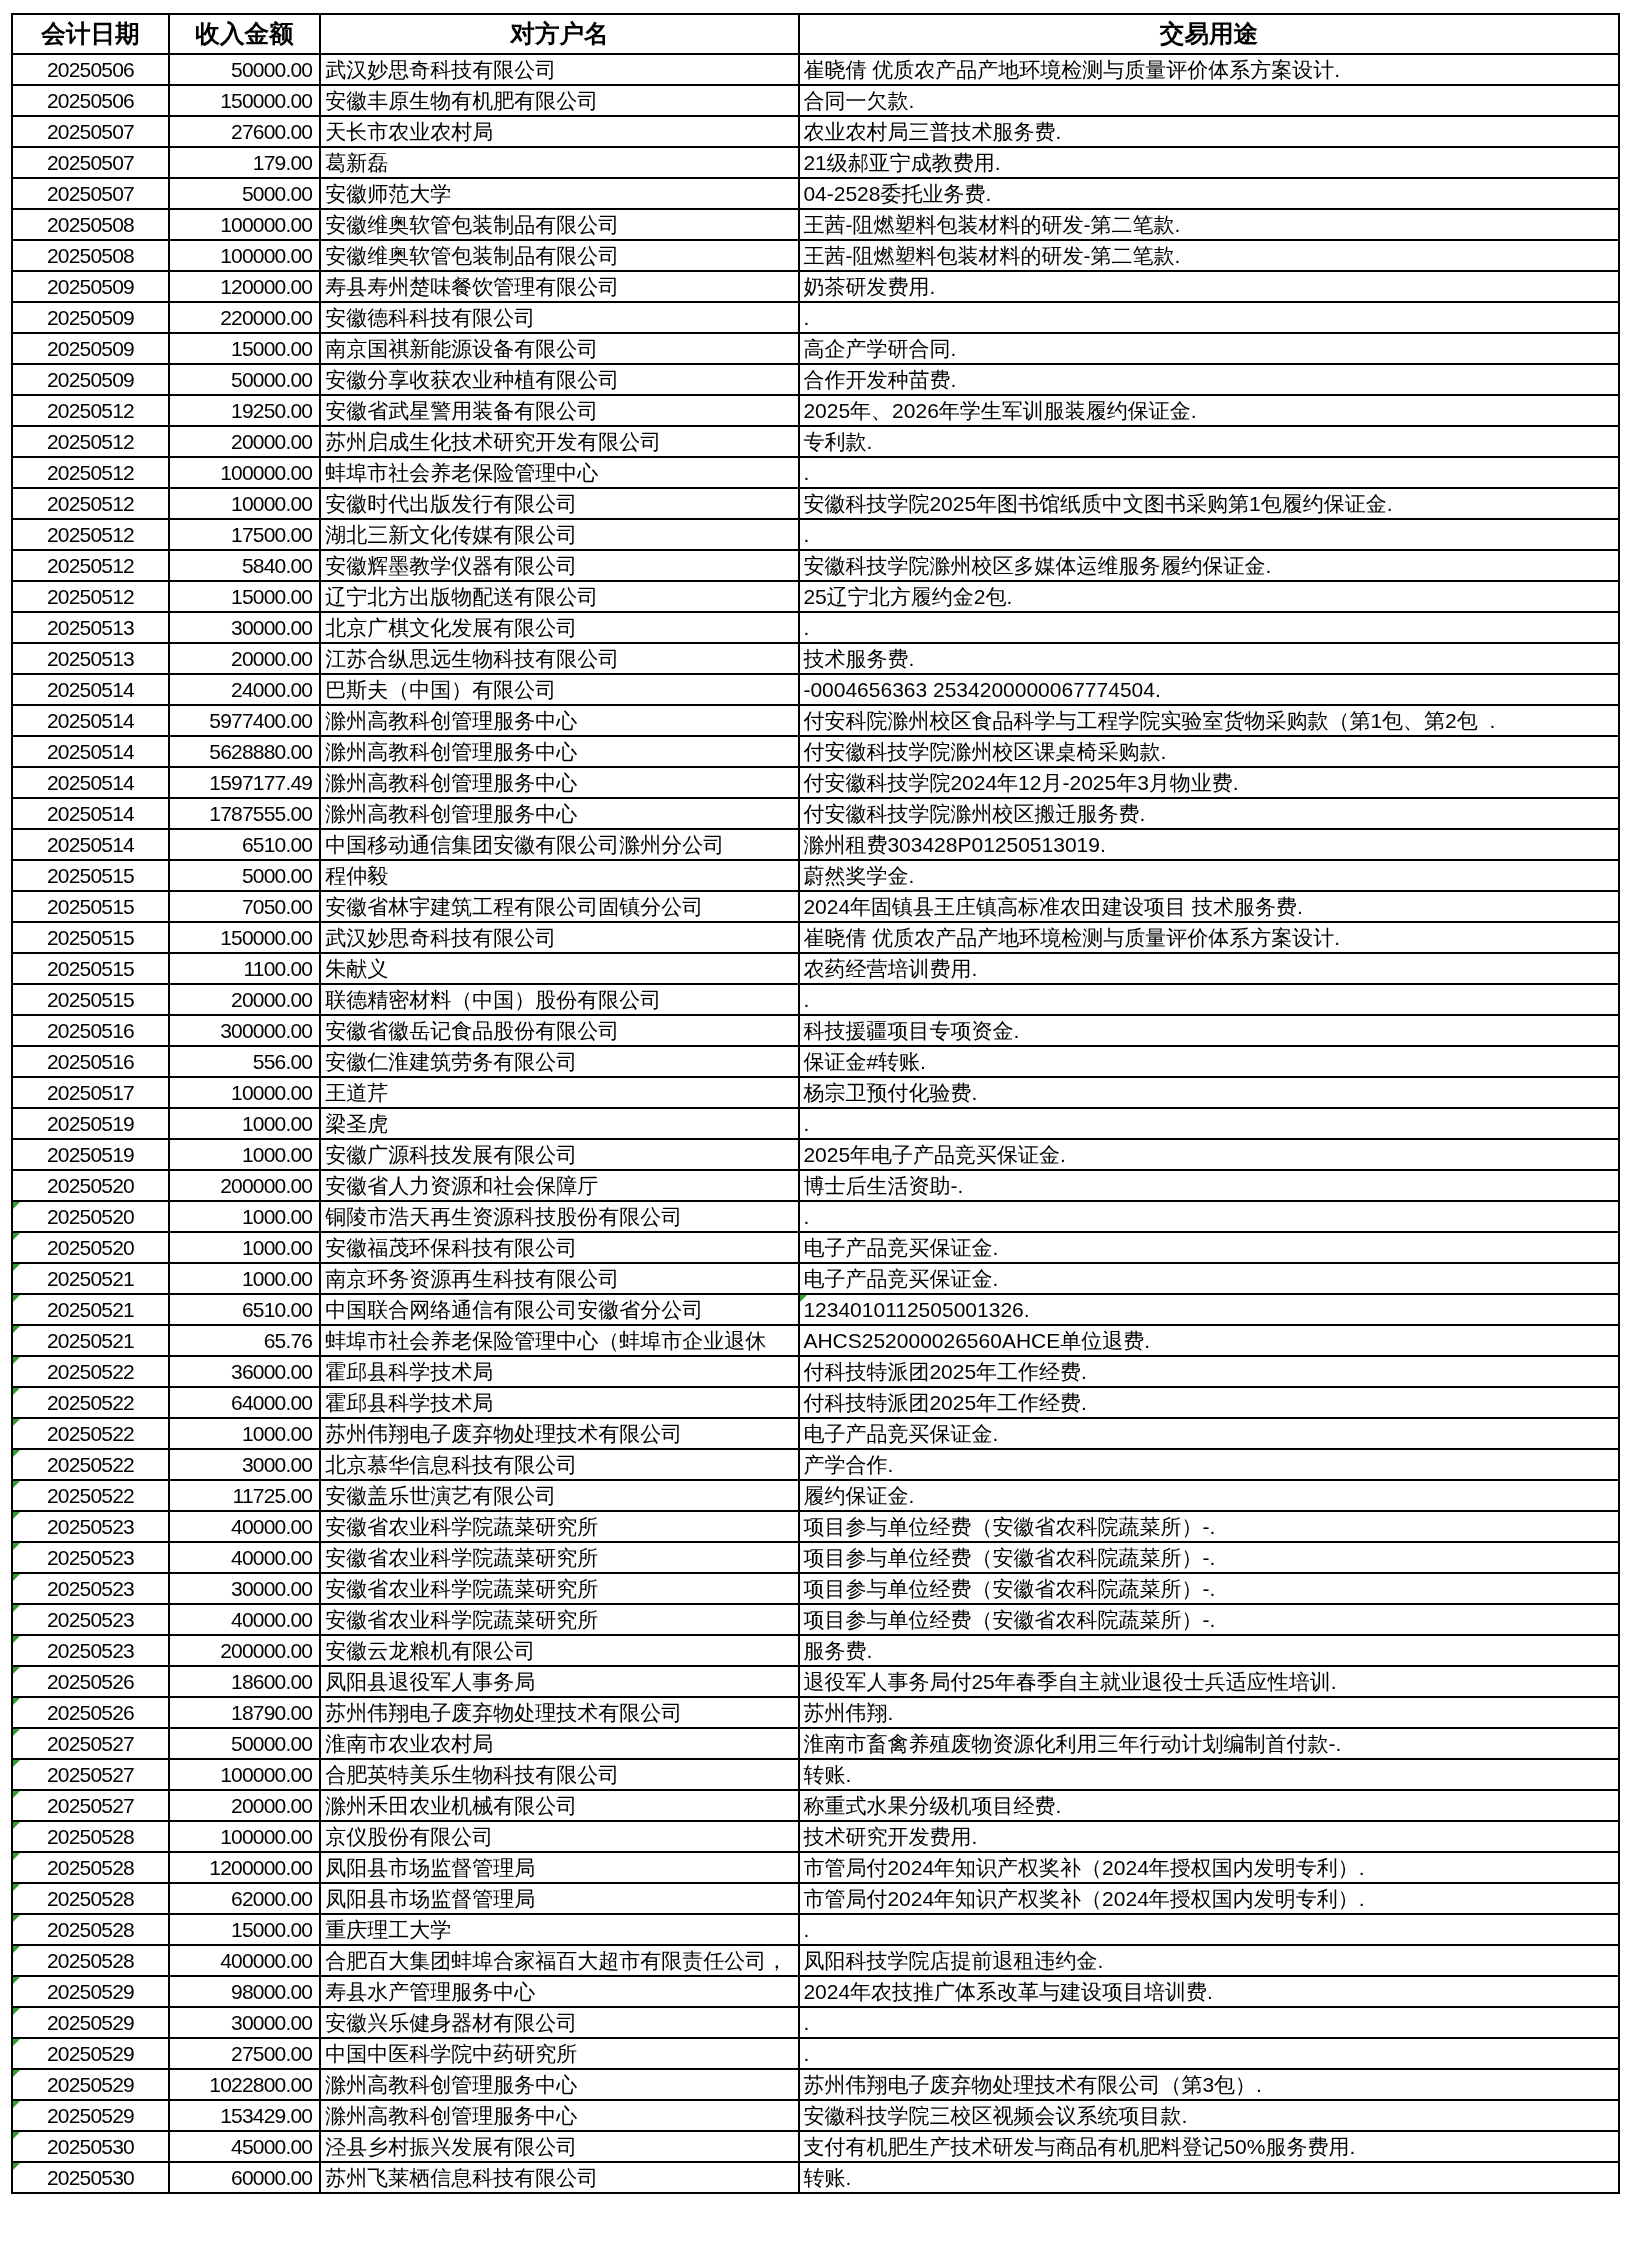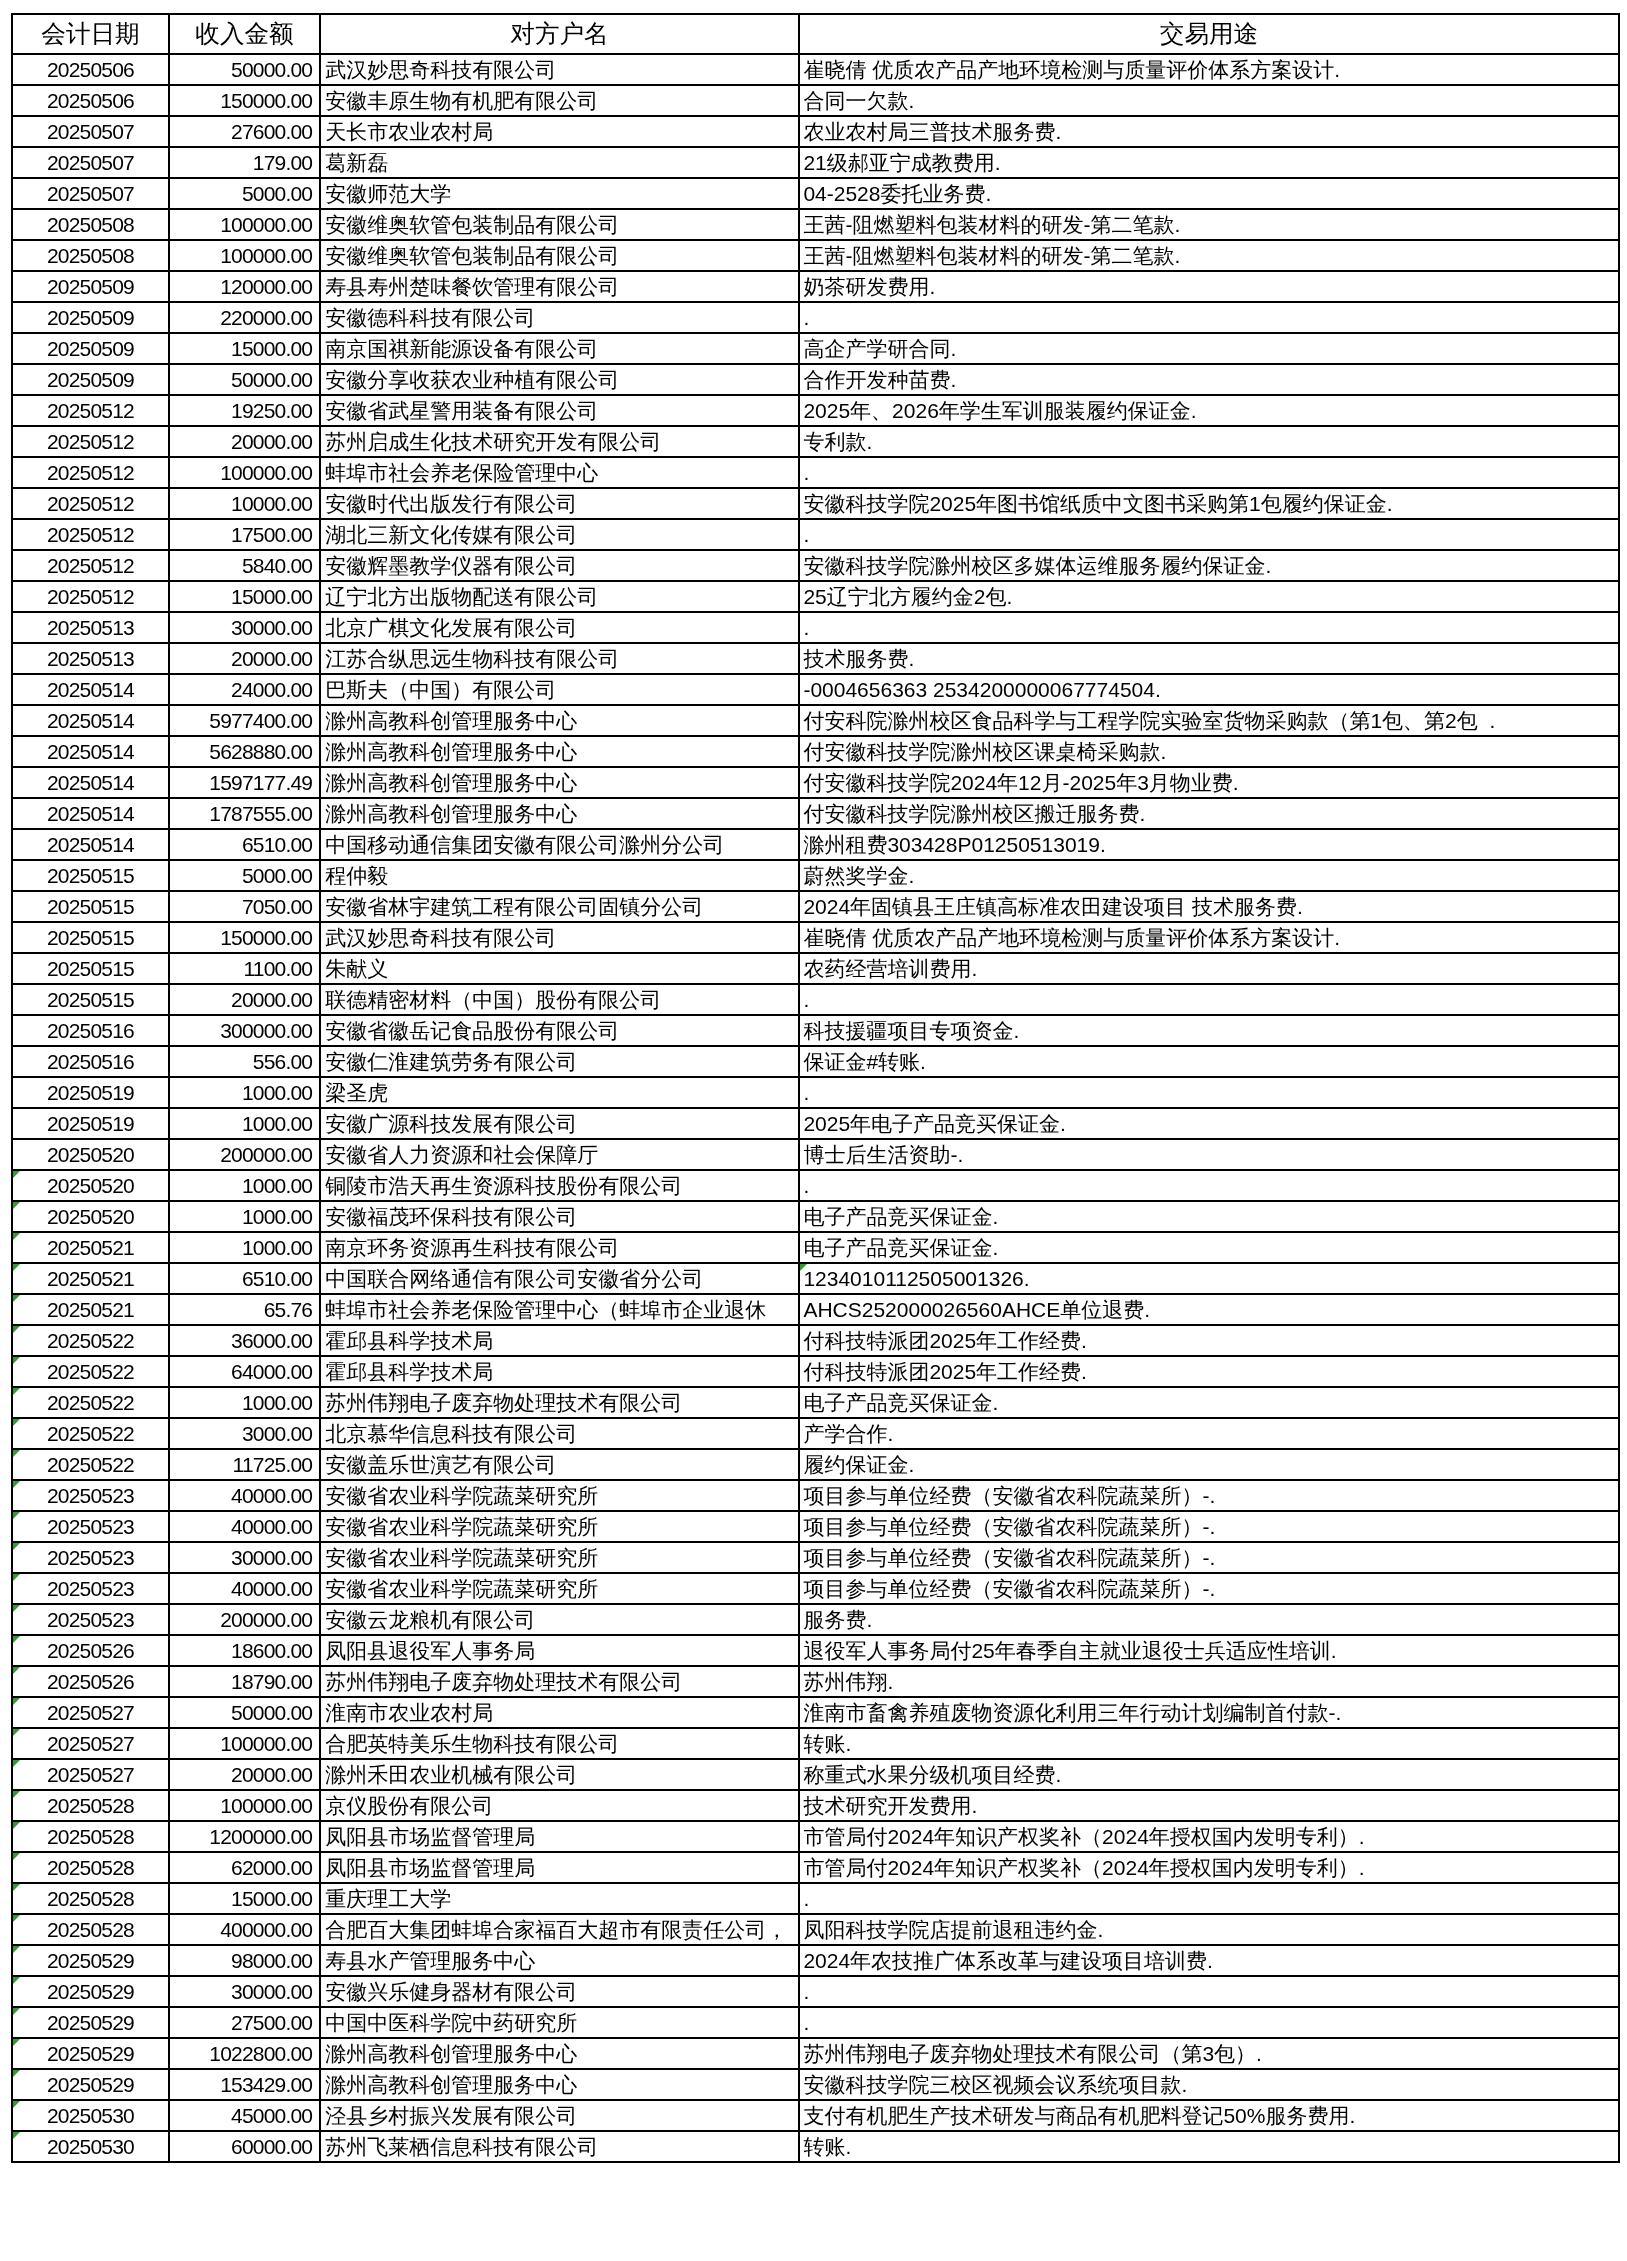--- a/index.html
+++ b/index.html
@@ -2,21 +2,21 @@
 <html style="--green: #2f9e2f;font-size:13.6px"><head>
 <meta charset="utf-8">
 <style>
   html,body{margin:0;padding:0;background:#ffffff;}
   body{width:1627px;height:2261px;position:relative;font-family:"Liberation Sans",sans-serif;color:#000;}
   #sheet{position:absolute;left:11px;top:12.7px;}
   table{border-collapse:collapse;table-layout:fixed;}
   th,td{border:2.5px solid #000;overflow:hidden;white-space:pre;position:relative;
         padding:0 5.1px;height:30.5px;font-size:21px;line-height:29px;vertical-align:middle;
         box-sizing:border-box;}
-  th{height:40px;font-size:24.6px;font-weight:normal;text-align:center;background:#fff;border-radius:12px;}
+  th{height:40px;font-size:24.6px;font-weight:bold;text-align:center;background:#fff;border-radius:12px;}
   td.c-date{text-align:center;letter-spacing:-0.8px;}
   td.c-amount{text-align:right;letter-spacing:-0.8px;padding-right:6.8px;}
   td.c-name{text-align:left;padding-left:4.2px;padding-right:0;}
   td.c-purpose{text-align:left;padding-left:3.4px;padding-right:0;}
   .tri::before{content:"";position:absolute;left:0;top:0;width:0;height:0;
       border-top:7.6px solid var(--green,#2f9e2f);border-right:7.6px solid transparent;}
 </style>
 </head>
 <body>
 
@@ -229,20 +229,26 @@
           <td class="c-name">安徽省徽岳记食品股份有限公司</td>
           <td class="c-purpose">科技援疆项目专项资金.</td>
         </tr>
         <tr>
           <td class="c-date">20250516</td>
           <td class="c-amount">556.00</td>
           <td class="c-name">安徽仁淮建筑劳务有限公司</td>
           <td class="c-purpose">保证金#转账.</td>
         </tr>
         <tr>
+          <td class="c-date">20250517</td>
+          <td class="c-amount">10000.00</td>
+          <td class="c-name">王道芹</td>
+          <td class="c-purpose">杨宗卫预付化验费.</td>
+        </tr>
+        <tr>
           <td class="c-date">20250519</td>
           <td class="c-amount">1000.00</td>
           <td class="c-name">梁圣虎</td>
           <td class="c-purpose">.</td>
         </tr>
         <tr>
           <td class="c-date">20250519</td>
           <td class="c-amount">1000.00</td>
           <td class="c-name">安徽广源科技发展有限公司</td>
           <td class="c-purpose">2025年电子产品竞买保证金.</td>

